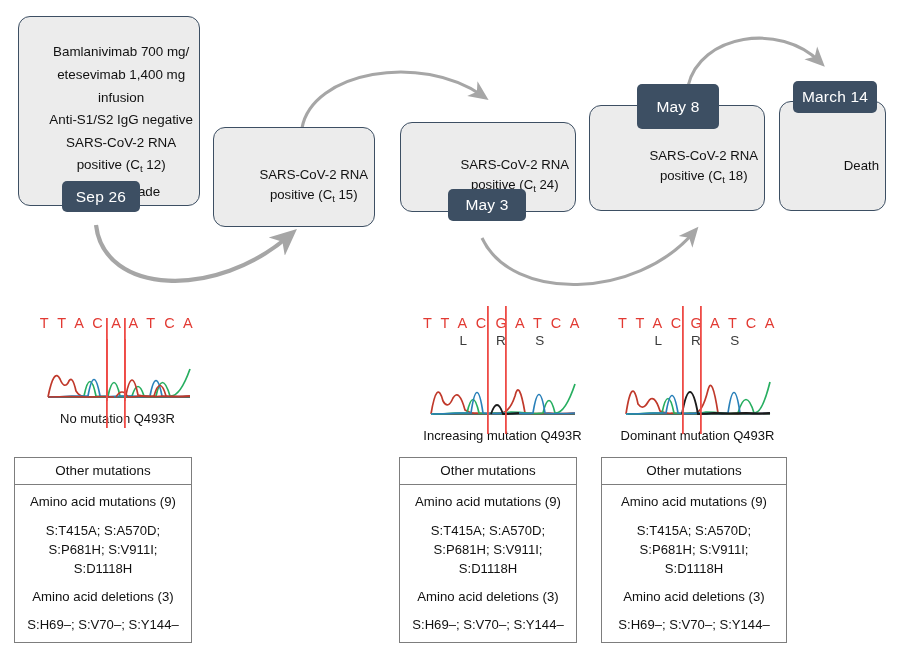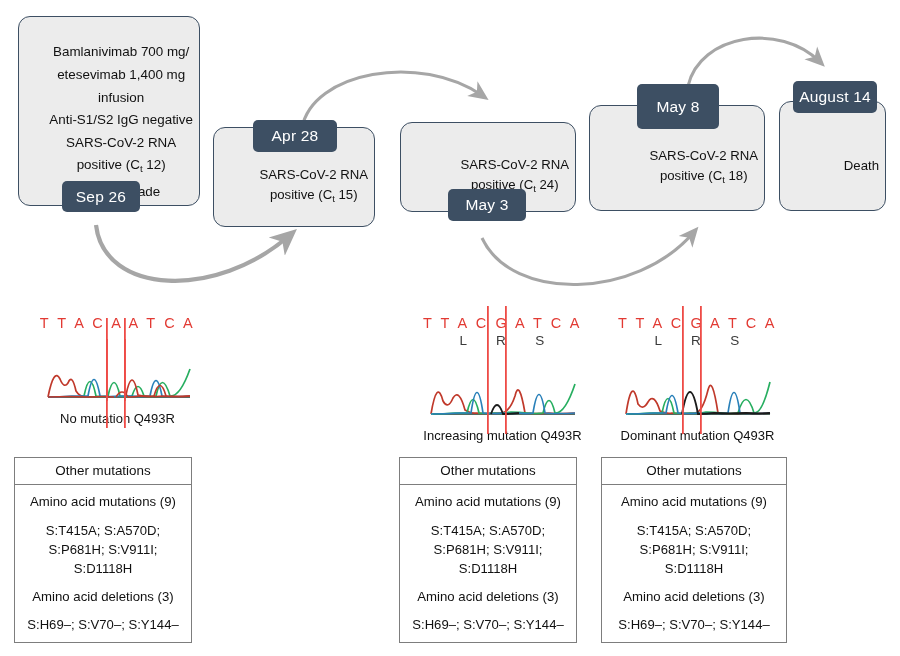--- a/index.html
+++ b/index.html
@@ -132,21 +132,20 @@
     </div>
   </div>
   <div class="date-badge" style="left:62px;top:181px;width:78px;height:31px;">Sep 26</div>
 
   <div class="tl-box" style="left:213px;top:127px;width:162px;height:100px;">
     <div class="body">
       <span>SARS-CoV-2 RNA
 positive (C</span><sub>t</sub><span> 15)</span>
     </div>
   </div>
-  <div class="date-badge" style="left:253px;top:120px;width:84px;height:32px;">Apr 28</div>
 
   <div class="tl-box" style="left:400px;top:122px;width:176px;height:90px;">
     <div class="body">
       <span>SARS-CoV-2 RNA
 positive (C</span><sub>t</sub><span> 24)</span>
     </div>
   </div>
   <div class="date-badge" style="left:448px;top:189px;width:78px;height:32px;">May 3</div>
 
   <div class="tl-box" style="left:589px;top:105px;width:176px;height:106px;">
@@ -155,21 +154,21 @@
 positive (C</span><sub>t</sub><span> 18)</span>
     </div>
   </div>
   <div class="date-badge" style="left:637px;top:84px;width:82px;height:45px;">May 8</div>
 
   <div class="tl-box" style="left:779px;top:101px;width:107px;height:110px;">
     <div class="body">
       <span>Death</span>
     </div>
   </div>
-  <div class="date-badge" style="left:793px;top:81px;width:84px;height:32px;">August 14</div>
+  <div class="date-badge" style="left:793px;top:81px;width:84px;height:32px;">March 14</div>
 
   <div class="chrom" style="left:30px;top:315px;width:175px;">
     <div class="seq">T T A C A A T C A</div>
     <div class="trace">
       <svg width="175" height="62" viewBox="0 0 175 62">
         <path d="M18,58 L160,58" stroke="#1b3a2e" stroke-width="1.6" fill="none"></path>
         <path d="M18,58 Q24,28 30,40 Q34,50 38,44 Q42,34 46,52 Q50,58 54,57" stroke="#c0392b" stroke-width="1.7" fill="none"></path>
         <path d="M54,57 Q60,28 66,57 Q72,58 78,57 Q84,30 90,57 Q96,58 102,57
                  Q108,38 114,57 Q120,58 126,57 Q132,30 140,57 Q150,58 160,30" stroke="#27ae60" stroke-width="1.7" fill="none"></path>
         <path d="M18,58 Q30,58 42,57 Q50,57 58,57 Q64,24 70,57 Q80,58 90,57

